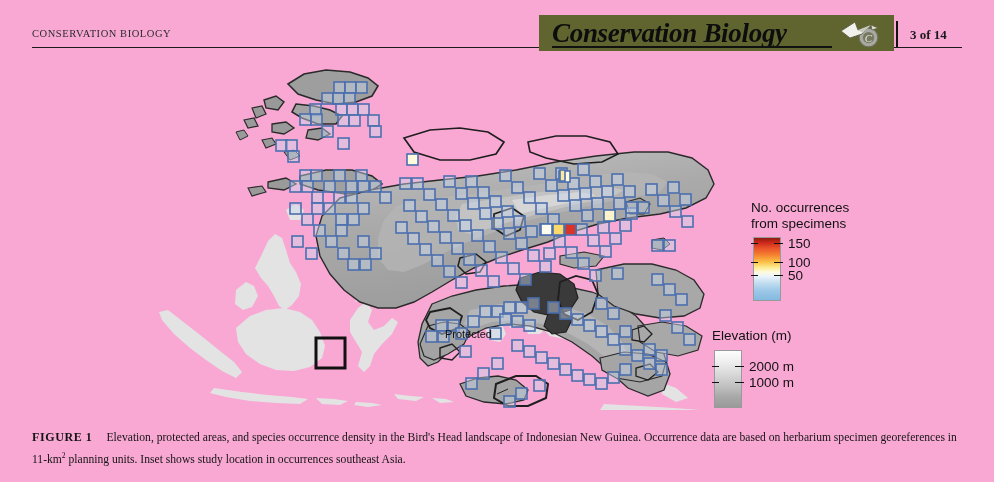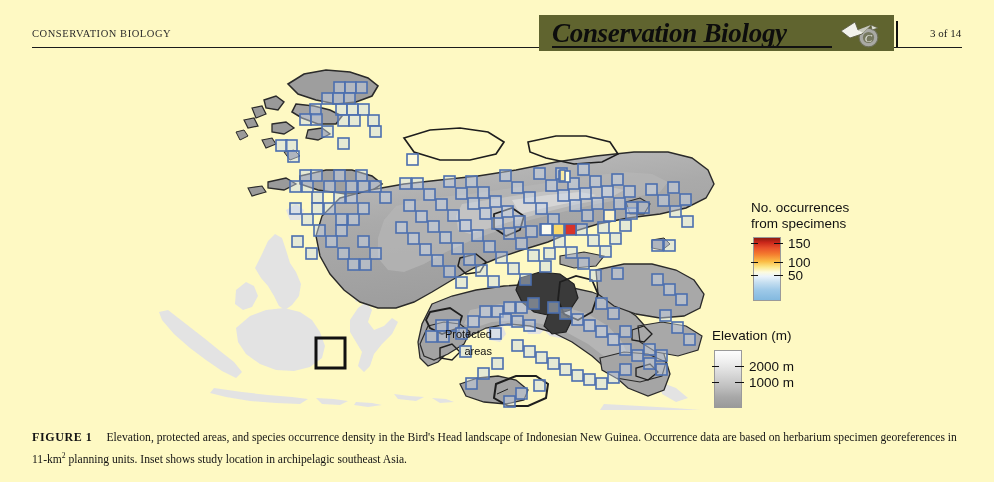--- a/index.html
+++ b/index.html
@@ -1,36 +1,36 @@
 <!DOCTYPE html>
 <html><head>
 <meta charset="utf-8">
 <style>
   html,body{margin:0;padding:0;background:#ffffff;}
   body{width:994px;height:482px;overflow:hidden;
        font-family:"Liberation Serif",serif;color:#1a1a1a;}
-  .page{position:relative;width:994px;height:482px;background:#fef9c3;}
+  .page{position:relative;width:994px;height:482px;background:#f9a8d4;}
 
   
   .runhead{position:absolute;left:32px;top:28px;font-family:"Liberation Serif",serif;
            font-size:10.5px;letter-spacing:.55px;color:#2b2b2b;white-space:nowrap;}
   .rule{position:absolute;left:32px;top:47px;width:930px;height:1px;background:#1b1b1b;}
 
   .banner{position:absolute;left:539px;top:15px;width:355px;height:36px;background:#60642f;}
   .banner-title{position:absolute;left:552px;top:17px;width:282px;height:32px;
                 font-family:"Liberation Serif",serif;font-style:italic;font-weight:700;
                 font-size:27px;line-height:32px;color:#0d0d0d;white-space:nowrap;
                 letter-spacing:-.3px;}
   .banner-underline{position:absolute;left:552px;top:46px;width:280px;height:2px;background:#111;}
 
   .logo{position:absolute;left:838px;top:19px;width:46px;height:29px;}
 
   .pg-sep{position:absolute;left:896px;top:21px;width:1.5px;height:26px;background:#111;}
   .pagenum{position:absolute;left:910px;top:27px;font-family:"Liberation Serif",serif;
-           font-weight:400;font-size:11px;color:#1a1a1a;white-space:nowrap;margin-left:20px;}
+           font-weight:700;font-size:13px;color:#1a1a1a;white-space:nowrap;}
 
   
   .figure{position:absolute;left:0;top:58px;width:994px;height:352px;}
   .mapsvg{position:absolute;left:0;top:0;}
 
   
   .legend{position:absolute;font-family:"Liberation Sans",sans-serif;color:#111;}
   .lg-occ{left:712px;top:142px;margin-left:39px;}
   .lg-elev{left:712px;top:270px;}
   .lg-title{font-size:13.5px;line-height:15.5px;white-space:pre-line;}
@@ -439,21 +439,20 @@
         <rect x="565" y="166" width="11" height="11" fill="#d8342a"></rect>
         <rect x="604" y="152" width="11" height="11" fill="#fdf3c8"></rect>
         <rect x="541" y="166" width="11" height="11" fill="#fdfcee"></rect>
       </g>
 
       <path d="M497 336 L508 331" stroke="#222" stroke-width="1" fill="none"></path>
     </svg>
 
     <div class="prot-label" style="left:368px;top:268px;width:124px;">
       <div>Protected</div>
-      <div>areas</div>
     </div>
 
     <div class="legend lg-occ">
       <div class="lg-title">No. occurrences
 from specimens</div>
       <div class="ramp-wrap" style="height:66px;">
         <div class="ramp ramp-occ"></div>
         <div class="tickrow" style="top:6px;">
           <span class="tick-l"></span>
           <span class="tick-r"></span>
@@ -485,16 +484,16 @@
           <span class="tick-l"></span>
           <span class="tick-r"></span>
           <span class="tick-lab">1000 m</span>
         </div>
       </div>
     </div>
   </div>
 
   <div class="caption">
     <b>FIGURE 1</b><span class="gap"></span><span>Elevation, protected areas, and species occurrence density in the Bird's Head landscape of Indonesian New Guinea. Occurrence data are based on</span>
-    <span>herbarium specimen georeferences in 11-km</span><sup>2</sup><span> planning units. Inset shows study location in archipelagic southeast Asia.</span>
+    <span>herbarium specimen georeferences in 11-km</span><sup>2</sup><span> planning units. Inset shows study location in occurrences southeast Asia.</span>
   </div>
 
 </div>
 
 </body></html>

